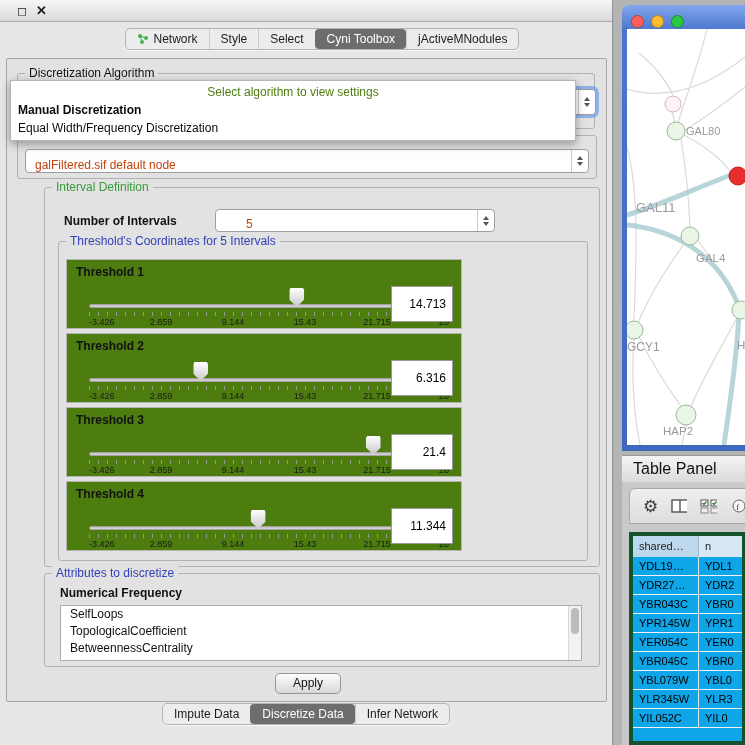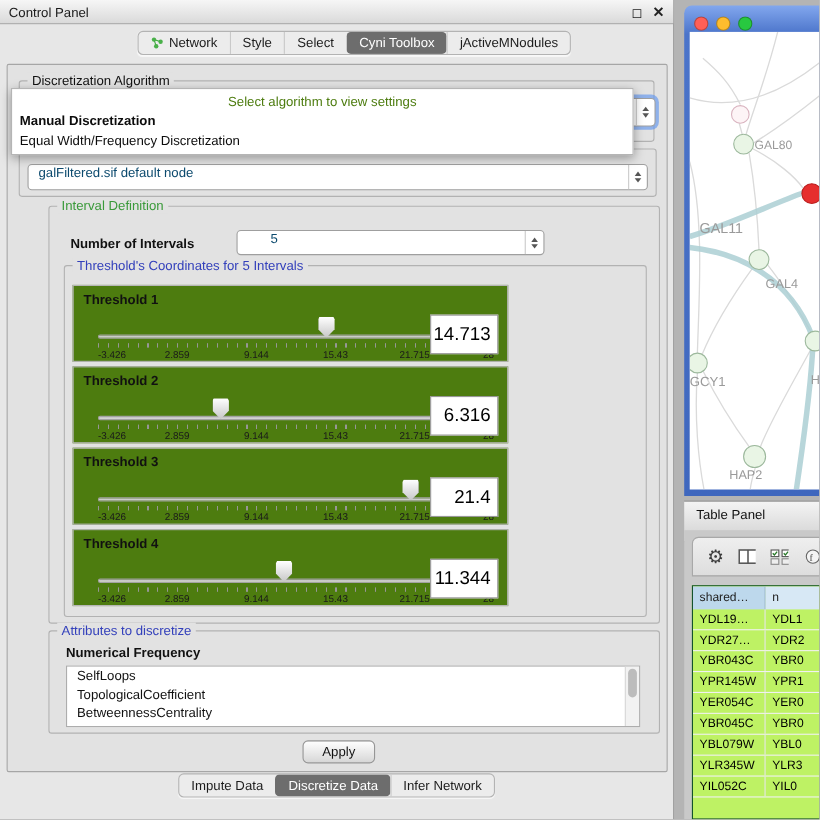--- a/index.html
+++ b/index.html
@@ -21,21 +21,21 @@
   .net-ico { display:inline-block; width:12px; height:12px; }
 
   .main { position:absolute; left:6px; top:58px; width:601px; height:644px; background:#e2e2e2; border:1px solid #a6a6a6; border-radius:2px; }
 
   .groupbox { position:absolute; border:1px solid #b2b2b2; border-radius:3px; }
   .grouplabel { position:absolute; font-size:12px; color:#111; background:#e2e2e2; padding:0 4px; z-index:2; }
   .grouplabel.green { color:#3a9a3a; }
   .grouplabel.blue { color:#3340bb; }
   .boldlabel { position:absolute; font-size:12px; font-weight:bold; color:#111; }
 
-  .combo { position:absolute; background:#fff; border:1px solid #9f9f9f; border-radius:4px; display:flex; align-items:flex-start; font-size:12px; color:#0c4a6e; }
+  .combo { position:absolute; background:#fff; border:1px solid #9f9f9f; border-radius:4px; display:flex; align-items:flex-end; font-size:12px; color:#c2410c; }
   .combo .val { flex:1; padding-left:9px; white-space:nowrap; overflow:hidden; }
   .combo .val.pad { padding-left:30px; }
   .combo .stepper { width:17px; align-self:stretch; display:flex; flex-direction:column; align-items:center; justify-content:center; border-left:1px solid #cacaca; }
   .arr-up { width:0; height:0; border-left:3.5px solid transparent; border-right:3.5px solid transparent; border-bottom:4.5px solid #555; margin-bottom:2px; }
   .arr-dn { width:0; height:0; border-left:3.5px solid transparent; border-right:3.5px solid transparent; border-top:4.5px solid #555; }
   .combo.focus { box-shadow:0 0 0 3px rgba(98,150,238,.65); z-index:5; }
 
   .popup { position:absolute; left:3px; top:21px; width:566px; background:#fff; border:1px solid #b5b5b5; box-shadow:0 3px 9px rgba(0,0,0,.35); z-index:30; font-size:12px; padding-bottom:3px; }
   .popup .ph { color:#4d7c0f; text-align:center; padding:4px 0 2px; }
   .popup .opt { padding:1px 7px; color:#0c0c0c; line-height:16px; }
@@ -48,59 +48,58 @@
   .ticks { position:absolute; left:0; right:0; top:52px; height:4px; background-image:repeating-linear-gradient(90deg,#969696 0 1px,transparent 1px 9px); }
   .scale { position:absolute; left:0; right:0; top:57px; height:11px; font-size:9px; color:#1a1a1a; }
   .scale span { position:absolute; transform:translateX(-50%); white-space:nowrap; }
   .scale span:nth-child(1) { left:0; transform:none; }
   .scale span:nth-child(2) { left:20%; }
   .scale span:nth-child(3) { left:40%; }
   .scale span:nth-child(4) { left:60%; }
   .scale span:nth-child(5) { left:80%; }
   .scale span:nth-child(6) { left:auto; right:0; transform:none; }
   .thumb { position:absolute; top:28px; width:15px; height:19px; transform:translateX(-50%); background:linear-gradient(#ffffff,#c7c7c7); clip-path:polygon(8% 0,92% 0,100% 12%,100% 60%,50% 100%,0 60%,0 12%); filter:drop-shadow(0 0 1px #777); }
-  .valbox { position:absolute; right:8px; top:26px; width:62px; height:36px; background:#fff; border:1px solid #979797; font-size:17px; color:#000; text-align:right; line-height:34px; padding-right:6px; }
+  .valbox { position:absolute; right:8px; top:26px; width:62px; height:36px; background:#fff; border:1px solid #979797; font-size:12px; color:#000; text-align:right; line-height:34px; padding-right:6px; }
 
   .attr-list { position:absolute; background:#fff; border:1px solid #adadad; font-size:12px; color:#111; overflow:hidden; }
   .attr-item { padding-left:9px; line-height:17px; white-space:nowrap; }
   .attr-scroll { position:absolute; right:0; top:0; bottom:0; width:13px; background:#f2f2f2; border-left:1px solid #d8d8d8; }
   .attr-thumb { position:absolute; left:2px; top:2px; width:8px; height:26px; background:#bcbcbc; border-radius:5px; }
 
   .btn { position:absolute; border:1px solid #969696; border-radius:5px; background:linear-gradient(#fefefe,#d7d7d7); font-size:12px; color:#111; text-align:center; line-height:19px; }
 
   .bottom-tabbar { position:absolute; left:0; right:0; top:703px; display:flex; justify-content:center; }
 
   
   .net-win { position:absolute; left:622px; top:5px; width:123px; height:446px; background:linear-gradient(#82a7ee,#4b74ca 26px,#3f67be); border-radius:7px 0 0 0; }
   .traffic { position:absolute; top:10px; left:9px; display:flex; gap:7px; }
   .light { width:13px; height:13px; border-radius:50%; border:1px solid rgba(0,0,0,.28); }
   .light.r { background:#ff5f57; } .light.y { background:#febc2e; } .light.g { background:#28c840; }
   .canvas { position:absolute; left:5px; top:24px; right:0; bottom:6px; background:#fff; overflow:hidden; }
 
   
-  .tp-header { position:absolute; left:622px; top:455px; width:123px; height:38px; background:linear-gradient(#f4f4f4,#d1d1d1); border-top:1px solid #979797; border-bottom:1px solid #979797; font-size:12px; color:#111; line-height:25px; padding-left:11px; }
+  .tp-header { position:absolute; left:622px; top:455px; width:123px; height:38px; background:linear-gradient(#f4f4f4,#d1d1d1); border-top:1px solid #979797; border-bottom:1px solid #979797; font-size:16px; color:#111; line-height:25px; padding-left:11px; }
   .tp-body { position:absolute; left:622px; top:482px; width:123px; height:263px; background:#c9c9c9; }
   .tp-toolbar { position:absolute; left:7px; top:6px; right:-1px; height:36px; background:linear-gradient(#efefef,#dddddd); border:1px solid #a8a8a8; border-radius:6px 0 0 0; display:flex; align-items:center; gap:13px; padding-left:13px; overflow:hidden; }
   .gear { font-size:17px; color:#3c3c3c; line-height:1; }
-  .tp-table { position:absolute; left:7px; top:50px; right:-1px; bottom:0; background:#bef264; border:1px solid #14532d; overflow:hidden; }
+  .tp-table { position:absolute; left:7px; top:50px; right:-1px; bottom:0; background:#0ea5e9; border:4px solid #14532d; overflow:hidden; }
   .tbl-head { display:flex; height:21px; }
   .th1 { width:66px; background:#bdd8ec; border-right:1px solid #9db8cc; font-size:11px; color:#222; padding:4px 0 0 6px; white-space:nowrap; overflow:hidden; }
   .th2 { flex:1; background:#d7e8f5; font-size:11px; color:#222; padding:4px 0 0 6px; white-space:nowrap; overflow:hidden; }
   .tbl-row { display:flex; height:19px; font-size:11px; color:#000; border-bottom:1px solid #f1f1f1; }
   .td1 { width:66px; padding:3px 0 0 6px; border-right:1px solid #e6e6e6; white-space:nowrap; overflow:hidden; }
   .td2 { flex:1; padding:3px 0 0 6px; white-space:nowrap; overflow:hidden; }
 </style>
 </head>
 <body>
 
 <div class="screen">
 
   <div class="cp">
     <div class="cp-titlebar">
-      <span class="cp-title">Control Panel</span>
       <span class="win-btn">◻</span>
       <span class="win-btn close">✕</span>
     </div>
 
     <div class="top-tabbar">
       <div class="seg">
         <div class="tab">
           <svg class="net-ico" viewBox="0 0 12 12">
             <line x1="3" y1="3" x2="9" y2="5" stroke="#3aa73a" stroke-width="1"></line>
             <line x1="3" y1="3" x2="5" y2="9" stroke="#3aa73a" stroke-width="1"></line>

